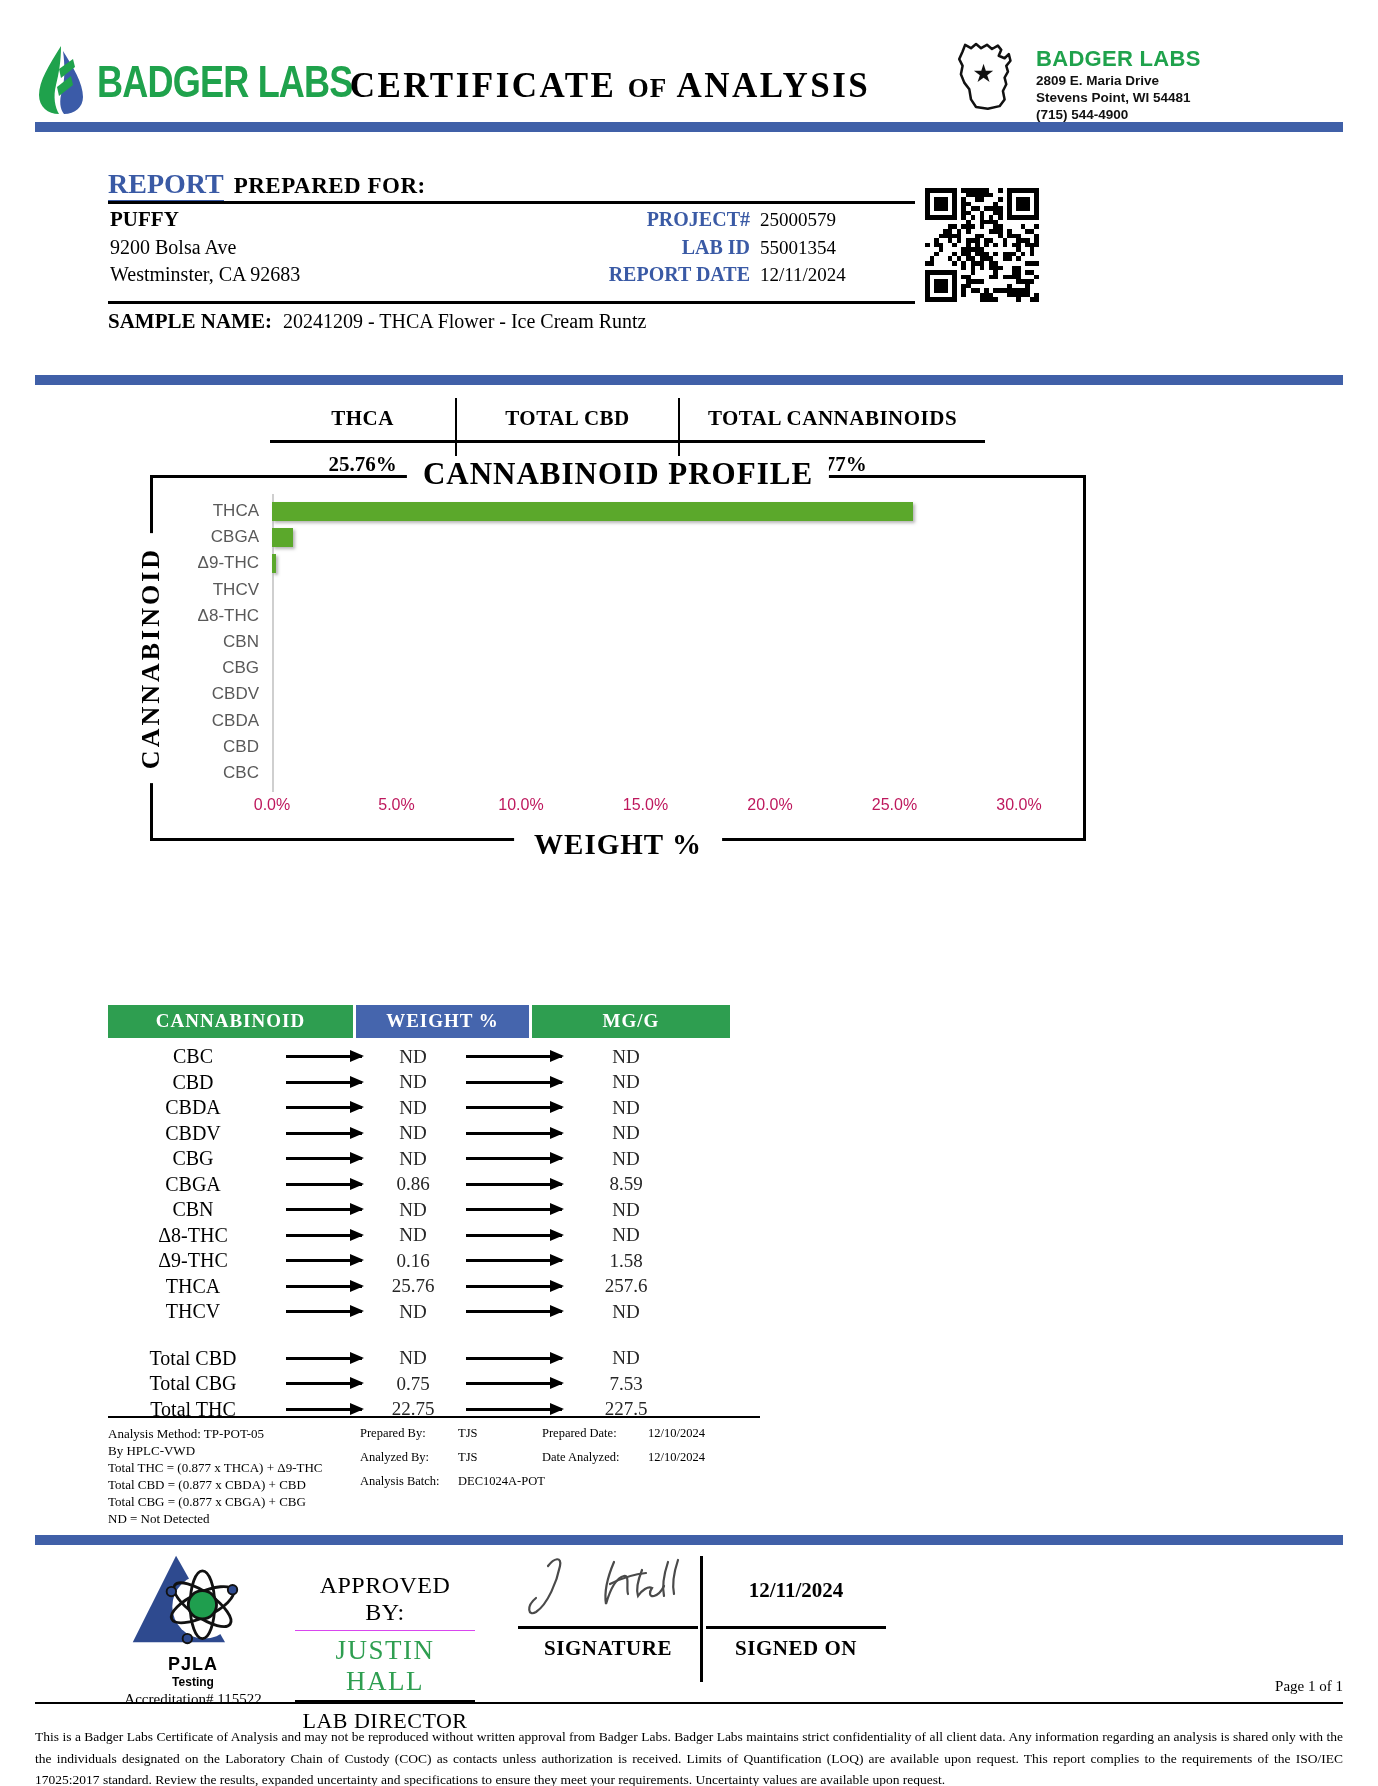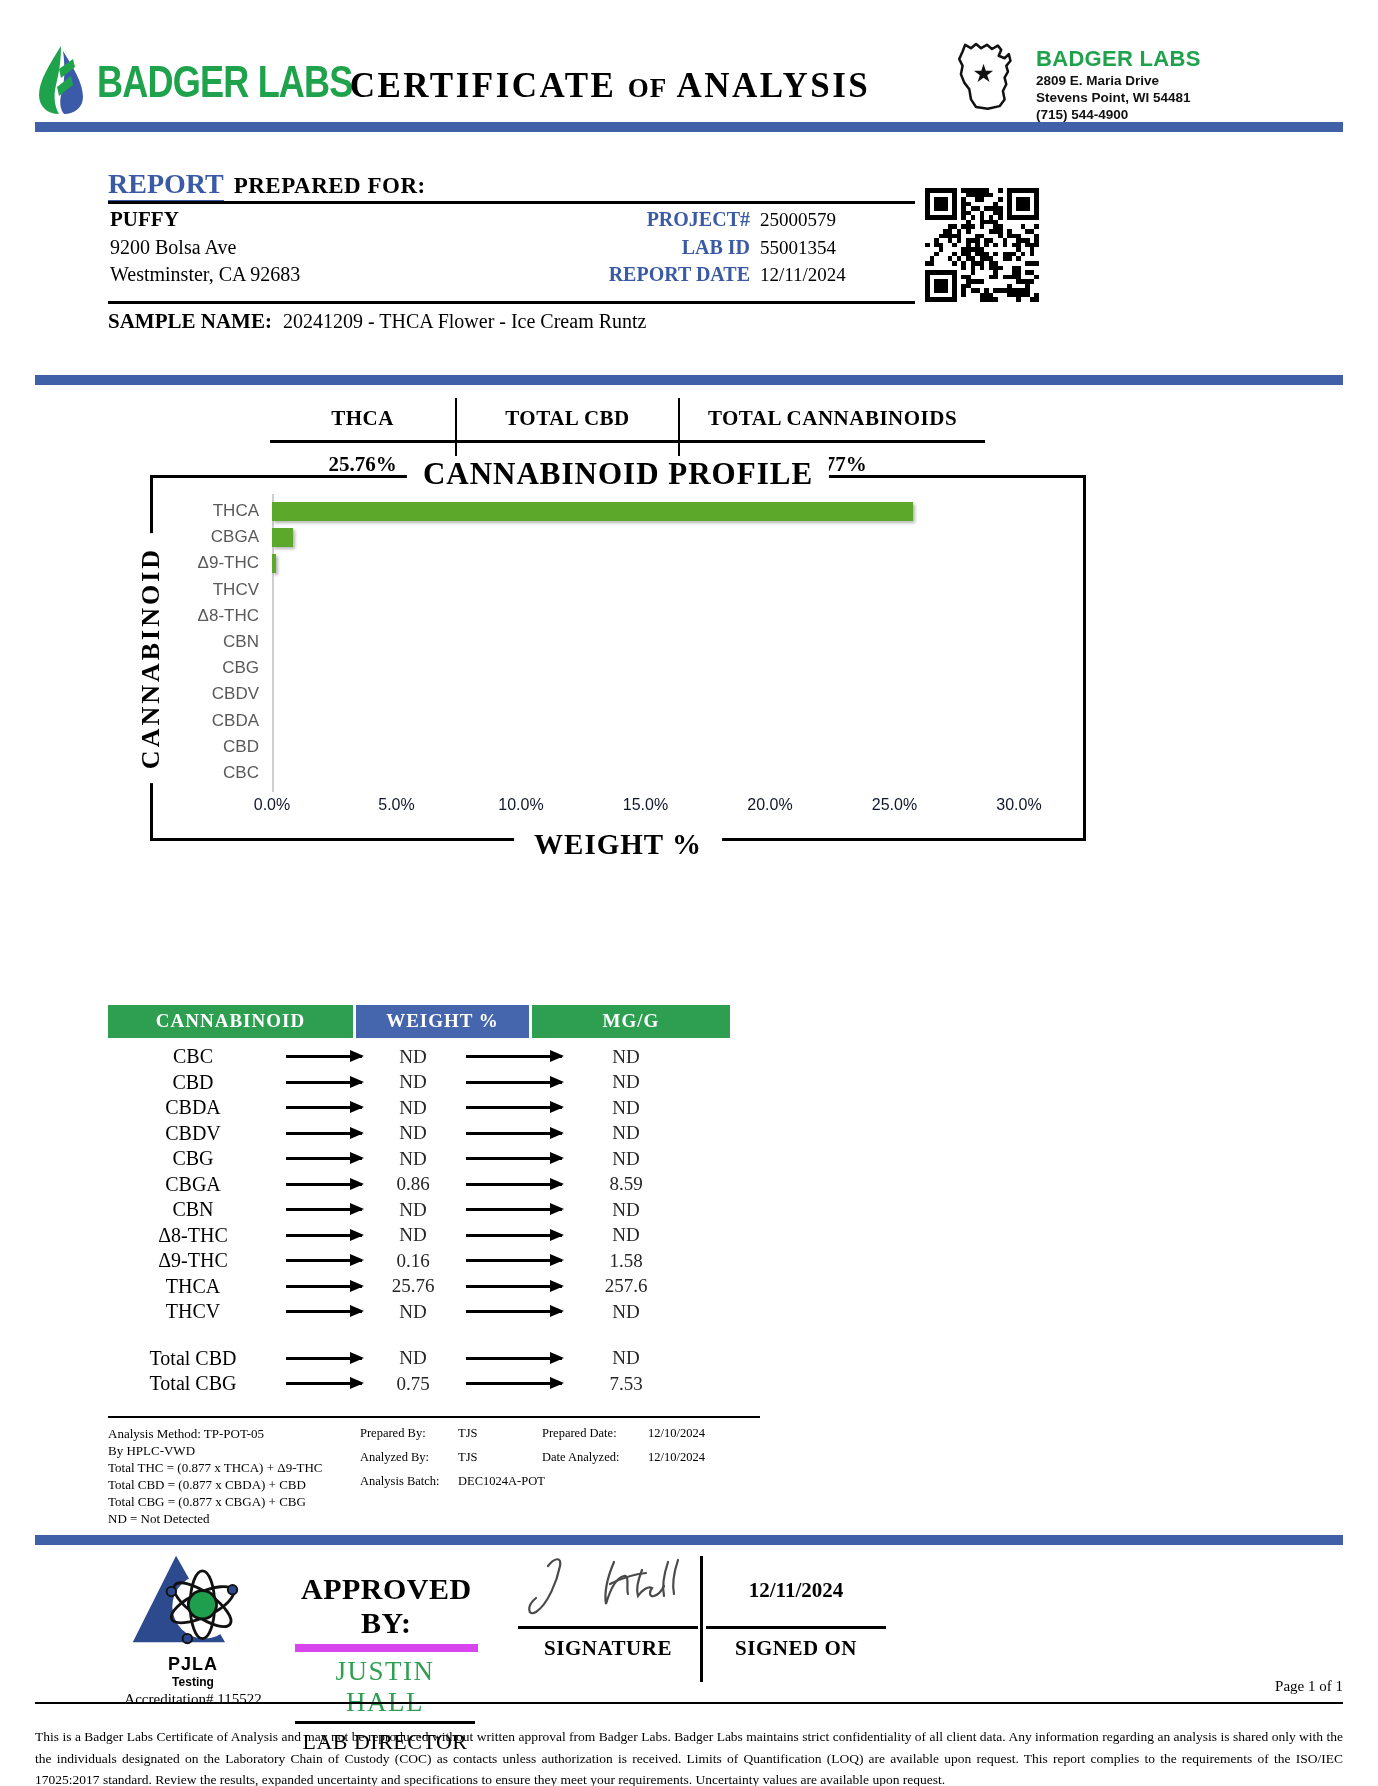--- a/index.html
+++ b/index.html
@@ -51,21 +51,21 @@
   .chart-ylabel{position:absolute;left:-2px;top:50%;transform:translate(-50%,-50%) rotate(-90deg);
                 background:#fff;padding:0 14px;font-weight:700;font-size:26px;letter-spacing:3px;white-space:nowrap;}
   .chart-rows{position:absolute;left:8px;top:20px;right:64px;height:288px;}
   .c-row{display:flex;height:26.2px;align-items:center;}
   .c-lab{width:98px;text-align:right;padding-right:13px;font-family:"Liberation Sans",sans-serif;
          font-size:17px;color:#595959;flex:none;}
   .c-track{flex:1;height:19px;position:relative;}
   .c-bar{height:100%;box-shadow:2px 2px 3px rgba(110,110,110,.5);}
   .c-axis{position:absolute;left:119px;top:16px;width:1.5px;height:298px;background:#cfcfcf;}
   .c-ticks{position:absolute;left:119px;right:64px;top:318px;height:20px;font-family:"Liberation Sans",sans-serif;
-           font-size:16px;color:#0f172a;}
+           font-size:16px;color:#be185d;}
   .c-tick{position:absolute;transform:translateX(-50%);white-space:nowrap;}
 
   
   .results{position:absolute;left:108px;top:1005px;width:622px;}
   .res-head{display:grid;grid-template-columns:245px 173px 198px;column-gap:3px;}
   .res-head .hc{color:#fff;font-weight:700;font-size:19px;letter-spacing:1px;text-align:center;padding:5px 0 6px;}
   .hc.green{background:#2E9E50;}
   .hc.blue{background:#4565AD;}
   .t-row{display:grid;grid-template-columns:170px 90px 90px 110px 162px;height:25.5px;align-items:center;}
   .t-name{text-align:center;font-size:20px;}
@@ -81,21 +81,21 @@
   .nt-grid{display:grid;grid-template-columns:92px 78px 100px auto;column-gap:6px;row-gap:7px;
            font-size:12.5px;align-content:start;}
 
   
   .pjla-wrap{position:absolute;left:108px;top:1552px;width:170px;text-align:center;
              font-family:"Liberation Sans",sans-serif;}
   .pjla-wrap .p1{font-weight:700;font-size:18px;letter-spacing:1px;margin-top:2px;}
   .pjla-wrap .p2{font-weight:700;font-size:12px;}
   .pjla-wrap .p3{font-family:"Liberation Serif",serif;font-size:15px;margin-top:2px;white-space:nowrap;}
   .approved{position:absolute;left:295px;top:1572px;width:180px;text-align:center;}
-  .approved .a1{font-size:30px;letter-spacing:.5px;border-bottom:8px solid #d946ef;padding:0 6px 4px;display:inline-block;font-weight:bold;}
+  .approved .a1{font-size:24px;letter-spacing:.5px;border-bottom:1px solid #d946ef;padding:0 6px 4px;display:inline-block;}
   .approved .a2{color:#2E9E50;font-size:27px;letter-spacing:1.5px;padding:4px 0 3px;border-bottom:3px solid #000;}
   .approved .a3{font-size:22px;letter-spacing:.5px;padding-top:5px;}
   .sig-wrap{position:absolute;left:518px;top:1548px;width:178px;text-align:center;}
   .sig-line{position:absolute;left:518px;top:1626px;width:180px;height:3px;background:#000;}
   .sig-lab{position:absolute;left:518px;top:1636px;width:180px;text-align:center;font-weight:700;font-size:21px;letter-spacing:.5px;}
   .vdiv{position:absolute;left:700px;top:1556px;width:2.5px;height:126px;background:#000;}
   .signed-date{position:absolute;left:706px;top:1578px;width:180px;text-align:center;font-weight:700;font-size:21px;}
   .signed-line{position:absolute;left:706px;top:1626px;width:180px;height:3px;background:#000;}
   .signed-lab{position:absolute;left:706px;top:1636px;width:180px;text-align:center;font-weight:700;font-size:21px;letter-spacing:.5px;}
   .pageno{position:absolute;right:35px;top:1678px;font-size:15px;}
@@ -658,20 +658,27 @@
           <div class="arr"></div>
           <div class="t-val2">ND</div>
         </div>
         <div class="t-row">
           <div class="t-name">Total CBG</div>
           <div class="arr"></div>
           <div class="t-val">0.75</div>
           <div class="arr"></div>
           <div class="t-val2">7.53</div>
         </div>
+        <div class="t-row">
+          <div class="t-name">Total THC</div>
+          <div class="arr"></div>
+          <div class="t-val">22.75</div>
+          <div class="arr"></div>
+          <div class="t-val2">227.5</div>
+        </div>
       </div>
   </div>
 
   <div class="notes">
     <div class="left">
         <div>Analysis Method: TP-POT-05</div>
         <div>By HPLC-VWD</div>
         <div>Total THC = (0.877 x  THCA) + Δ9-THC</div>
         <div>Total CBD = (0.877 x  CBDA) + CBD</div>
         <div>Total CBG = (0.877 x  CBGA) + CBG</div>

